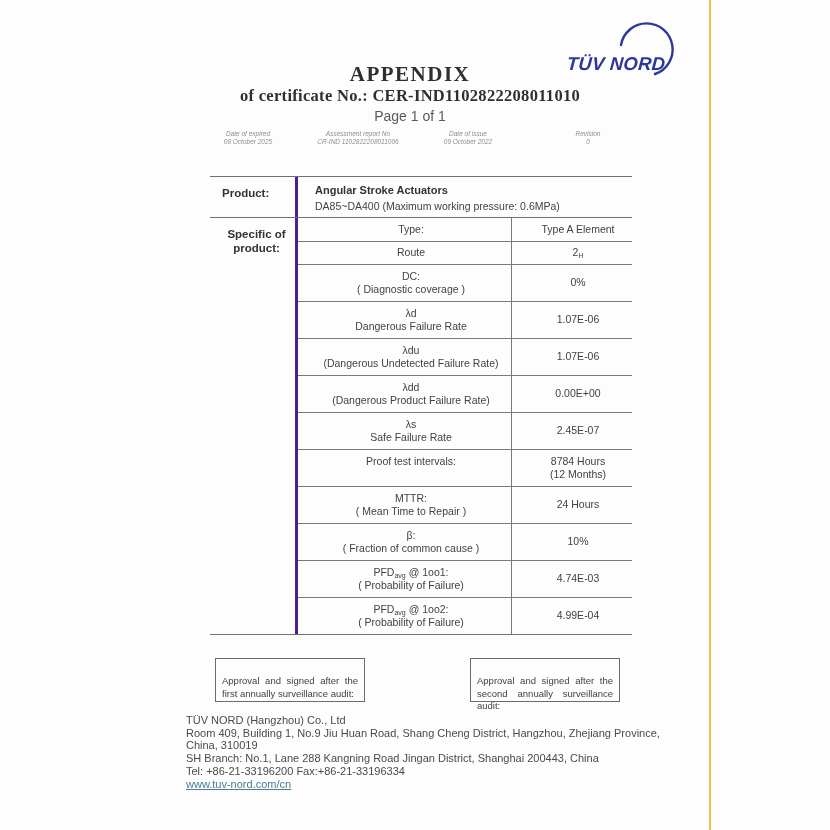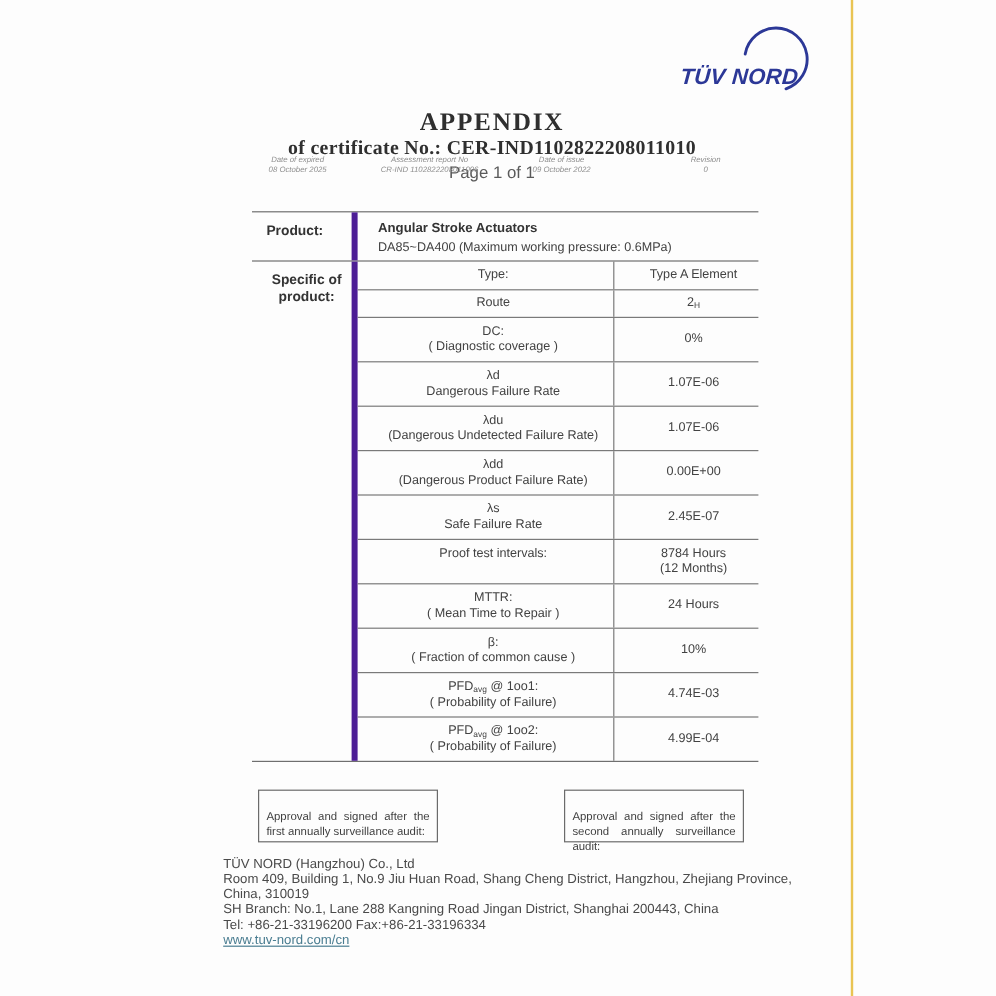--- a/index.html
+++ b/index.html
@@ -14,21 +14,21 @@
   
   .logo-arc { position:absolute; left:608px; top:16px; width:84px; height:72px; }
   .logo-text {
     position:absolute; left:567px; top:53px; width:110px;
     font-family:"Liberation Sans", sans-serif; font-weight:bold; font-style:italic;
     font-size:18.5px; letter-spacing:0.2px; color:#2c3897; transform:skewX(-4deg);
     white-space:nowrap;
   }
 
   
-  .header-block { position:absolute; left:140px; top:63px; width:540px; text-align:center;margin-top:27px; }
+  .header-block { position:absolute; left:140px; top:63px; width:540px; text-align:center; }
   .title {
     font-family:"Liberation Serif", serif; font-weight:bold; font-size:21px;
     letter-spacing:1.5px; color:#2f2f2f; line-height:23px;
   }
   .subtitle {
     font-family:"Liberation Serif", serif; font-weight:bold; font-size:16.5px;
     color:#2f2f2f; line-height:20px; margin-top:0px; letter-spacing:0.3px;
   }
   .page-indicator { font-size:14px; color:#5a5a5a; margin-top:2px; }
 
@@ -39,21 +39,21 @@
   .meta-field .mf-value {}
 
   
   .cert-table {
     position:absolute; left:210px; top:176px; width:422px;
     border-top:1.4px solid #6f6f6f; border-bottom:1.4px solid #6f6f6f;
     font-size:10.5px; color:#424242;
   }
   .product-row { display:flex; border-bottom:1.2px solid #6f6f6f; }
   .label-cell {
-    width:88px; flex:none; border-right:5px solid #4c1d95;
+    width:88px; flex:none; border-right:3px solid #4c1d95;
     font-weight:bold; font-size:11.5px; line-height:14px; color:#333;
     padding:9px 4px 4px 12px; box-sizing:border-box;
   }
   .product-content { flex:1; padding:7px 4px 5px 17px; }
   .product-name { font-weight:bold; font-size:11px; color:#333; line-height:13px; }
   .product-desc { font-size:10.5px; margin-top:3px; line-height:12px; }
 
   .specific-section { display:flex;text-align:center; }
   .specific-rows { flex:1; }
   .spec-row { display:flex; border-bottom:1px solid #7a7a7a; }

